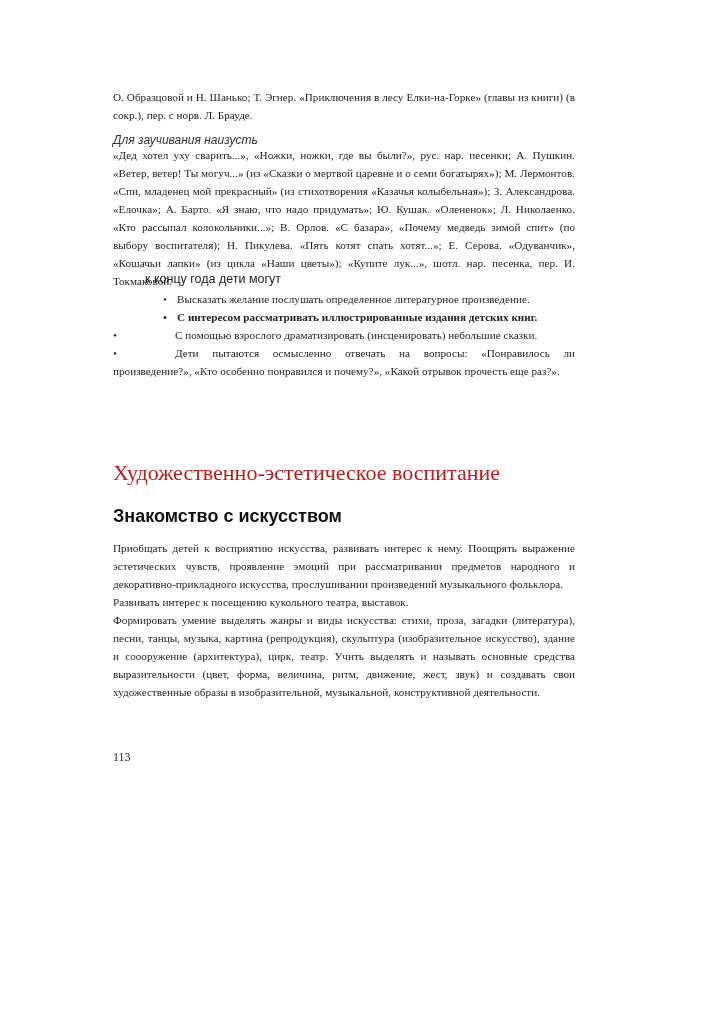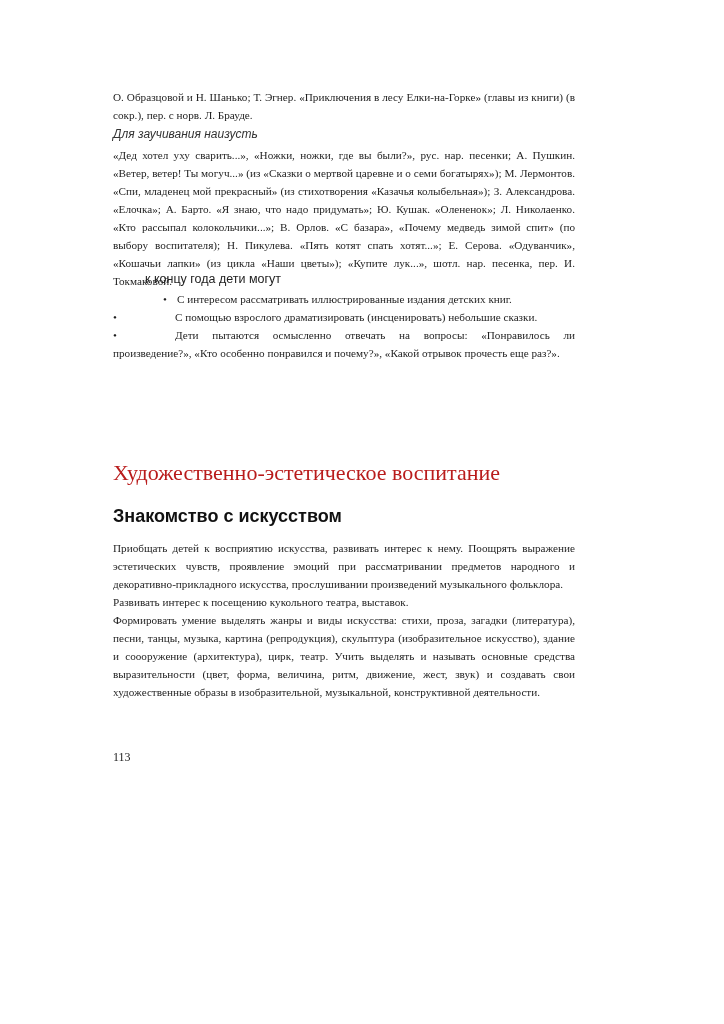--- a/index.html
+++ b/index.html
@@ -1,21 +1,21 @@
 <!DOCTYPE html>
 <html><head>
 <meta charset="utf-8">
 <style>
   html, body { margin: 0; padding: 0; background: #ffffff; }
   body { width: 724px; height: 1024px; position: relative; overflow: hidden; color: #1e1e1e; }
   .page { position: absolute; left: 0; top: 0; width: 724px; height: 1024px; background: #fff; }
   .serif { font-family: "Liberation Serif", serif; font-size: 11.2px; line-height: 18px; }
   .block { position: absolute; left: 113px; width: 462px; text-align: justify; }
   .block p { margin: 0; }
-  .italic-head { position: absolute; left: 113px; top: 127px; font-family: "Liberation Sans", sans-serif; font-style: italic; font-size: 12px; color: #333; }
+  .italic-head { position: absolute; left: 113px; top: 133px; font-family: "Liberation Sans", sans-serif; font-style: italic; font-size: 12px; color: #333; }
   .subhead { position: absolute; left: 113px; top: 272px; font-family: "Liberation Sans", sans-serif; font-size: 12.5px; color: #222; padding-left: 32px; }
   .bullet-in { display: inline-block; width: 14px; }
   .big-title { position: absolute; left: 113px; top: 460px; font-family: "Liberation Serif", serif; font-size: 22px; color: #b91c1c; }
   .sec-title { position: absolute; left: 113px; top: 506px; font-family: "Liberation Sans", sans-serif; font-weight: bold; font-size: 18px; color: #111; }
   .page-num { position: absolute; left: 113px; top: 750px; font-family: "Liberation Serif", serif; font-size: 12px; color: #222; text-align: center; }
   .outer-bullet { display: inline-block; width: 62px; }
 </style>
 </head>
 <body>
 
@@ -27,21 +27,24 @@
 
   <div class="italic-head">Для заучивания наизусть</div>
 
   <div class="block serif" style="top:146px;">
     <p>«Дед хотел уху сварить...», «Ножки, ножки, где вы были?», рус. нар. песенки; А. Пушкин. «Ветер, ветер! Ты могуч...» (из «Сказки о мертвой царевне и о семи богатырях»); М. Лермонтов. «Спи, младенец мой прекрасный» (из стихотворения «Казачья колыбельная»); З. Александрова. «Елочка»; А. Барто. «Я знаю, что надо придумать»; Ю. Кушак. «Олененок»; Л. Николаенко. «Кто рассыпал колокольчики...»; В. Орлов. «С базара», «Почему медведь зимой спит» (по выбору воспитателя); Н. Пикулева. «Пять котят спать хотят...»; Е. Серова. «Одуванчик», «Кошачьи лапки» (из цикла «Наши цветы»); «Купите лук...», шотл. нар. песенка, пер. И. Токмаковой.</p>
   </div>
 
   <div class="subhead">к концу года дети могут</div>
 
   <div class="block serif" style="top:290px; text-align:left;">
-    <div style="padding-left:50px; width:420px;">
+    <div style="padding-left:50px; width:380px;">
+      <span class="bullet-in">•</span><span>Высказать желание послушать определенное литературное произведение.</span>
+    </div>
+    <div style="padding-left:50px; width:420px;font-weight:bold;">
       <span class="bullet-in">•</span><span>С интересом рассматривать иллюстрированные издания детских книг.</span>
     </div>
     <div style="text-align:justify;">
       <span class="outer-bullet">•</span><span>С помощью взрослого драматизировать (инсценировать) небольшие сказки.</span>
     </div>
     <div style="text-align:justify;">
       <span class="outer-bullet">•</span><span>Дети пытаются осмысленно отвечать на вопросы: «Понравилось ли произведение?», «Кто особенно понравился и почему?», «Какой отрывок прочесть еще раз?».</span>
     </div>
   </div>
 

